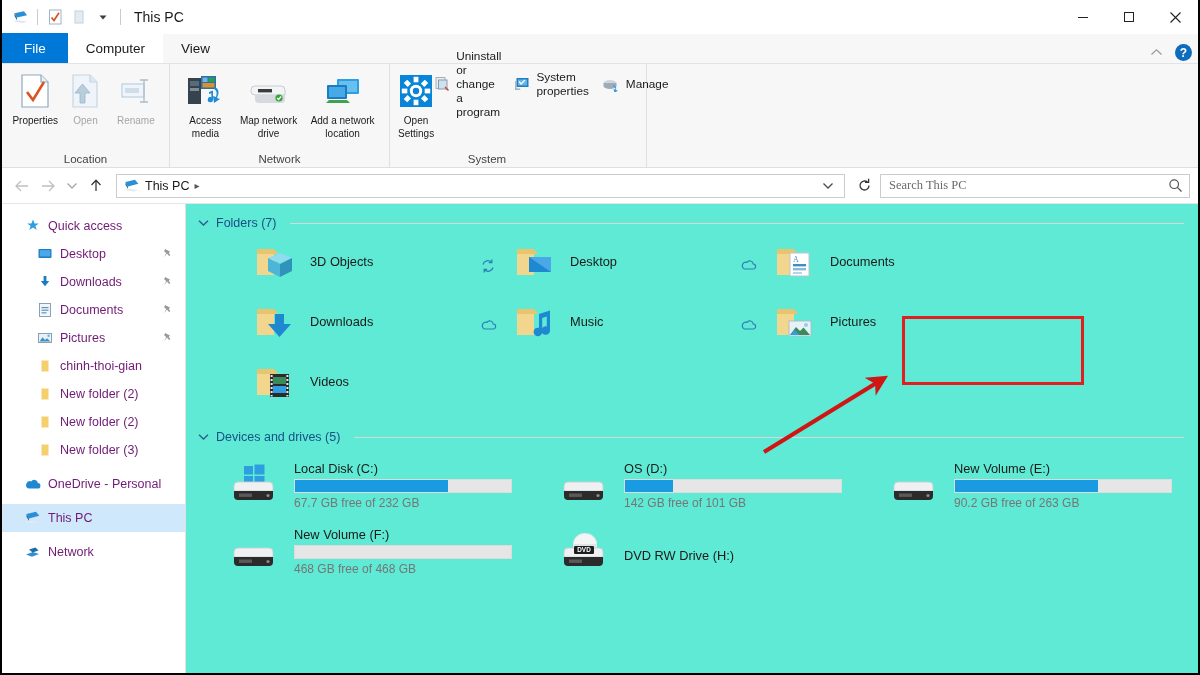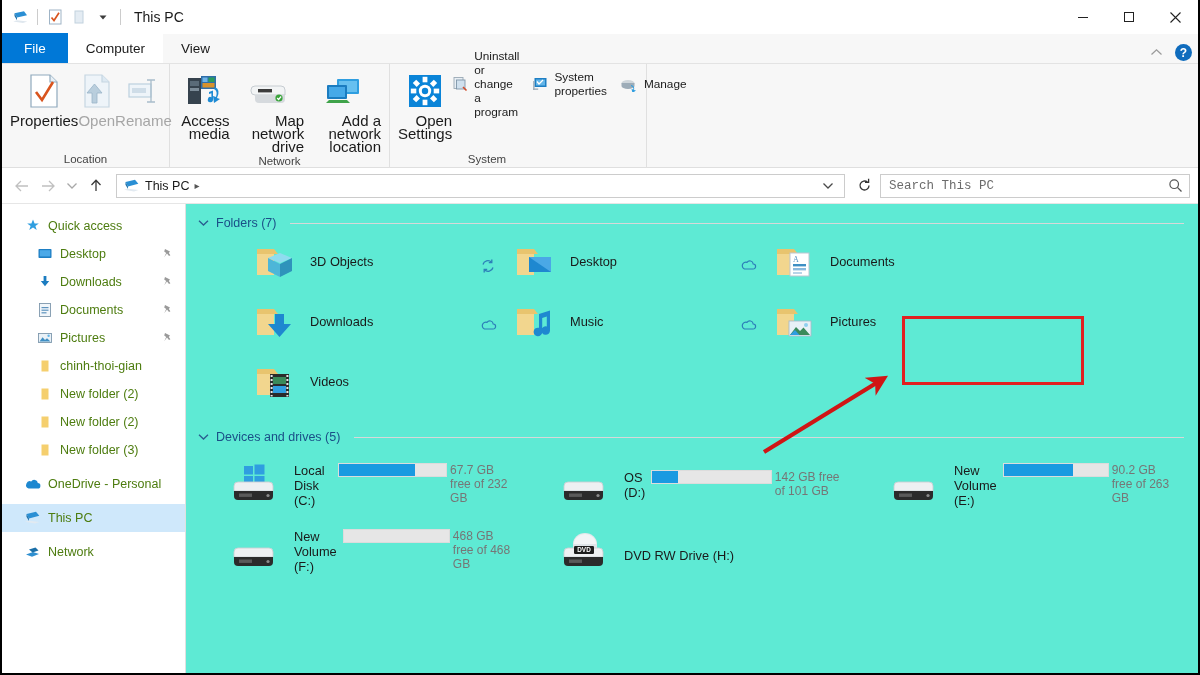--- a/index.html
+++ b/index.html
@@ -99,21 +99,21 @@
     font-size: 11.5px; color: #444;
     line-height: 17px;
   }
   .bigbtn {
     width: 70px;
     display: flex; flex-direction: column; align-items: center;
     padding-top: 2px;
   }
   .bigbtn .ico { height: 38px; display: flex; align-items: center; justify-content: center; }
   .bigbtn .lbl {
-    font-size: 15px; color: #1a1a1a; text-align: right;
+    font-size: 10px; color: #1a1a1a; text-align: center;
     line-height: 13px; margin-top: 4px; white-space: pre-line;
   }
   .bigbtn.dim .lbl { color: #a6a6a6; }
   .smallcol { display: flex; justify-content: flex-start; padding-top: 4px; gap: 5px; }
   .smallbtn {
     display: flex; align-items: center; gap: 6px;
     font-size: 11.8px; color: #1a1a1a;
     height: 20px; padding-right: 6px;
   }
   .smallbtn .sico { width: 18px; height: 18px; display:flex; align-items:center; justify-content:center; }
@@ -149,40 +149,40 @@
   .crumb-dd { color: #444; font-size: 11px; padding: 0 6px; }
   .refresh { color: #333; font-size: 14px; padding: 0 6px; }
   .searchbox {
     width: 310px; height: 24px;
     border: 1px solid #ccc; background: #fff;
     display: flex; align-items: center;
     padding: 0 6px 0 8px;
   }
   .searchbox input {
     flex: 1; border: 0; outline: none;
-    font-family: Liberation Mono, monospace;
+    font-family: Liberation Serif, serif;
     font-size: 12.5px; color: #15803d;
     background: transparent;
   }
   .searchbox input::placeholder { color: #6b6b6b; }
 
   
   .content { display: flex; height: 472px; }
 
   
   .sidebar {
     width: 184px; background: #fff;
     border-right: 1px solid #e0e0e0;
     padding-top: 8px;
     overflow: hidden;
   }
   .navitem {
     height: 28px; display: flex; align-items: center;
     padding-left: 22px; gap: 7px;
-    font-size: 12.5px; color: #4d7c0f;
+    font-size: 12.5px; color: #701a75;
     position: relative;
   }
   .navitem.indent1 { padding-left: 34px; }
   .navitem.sel { background: #cfe8fb; }
   .navitem .nico { width: 17px; height: 17px; display: flex; align-items: center; justify-content: center; flex: none; }
   .navitem .ntext { white-space: nowrap; overflow: hidden; text-overflow: ellipsis; }
   .pin {
     position: absolute; right: 12px; top: 50%; transform: translateY(-50%);
     color: #9a9a9a; font-size: 11px;
   }
@@ -214,21 +214,21 @@
   }
 
   
   .drive-grid { display: flex; flex-wrap: wrap; padding-left: 8px; margin-top: 2px; }
   .drive {
     width: 330px; height: 66px;
     display: flex; align-items: center;
     padding-left: 30px; gap: 10px;
   }
   .drive .dicon { width: 52px; height: 42px; flex: none; display:flex; align-items:center; justify-content:center; }
-  .dinfo { display: flex; flex-direction: row; gap: 3px; width: 218px; }
+  .dinfo { display: flex; flex-direction: column; gap: 3px; width: 218px; }
   .dname { font-size: 12.8px; color: #1a1a1a; }
   .dbar {
     width: 218px; height: 14px;
     background: #e6e6e6; border: 1px solid #dcdcdc;
     position: relative; overflow: hidden;
   }
   .dfill { height: 100%; background: #1a9ae1; }
   .dfree { font-size: 12px; color: #767676; }
 
   

